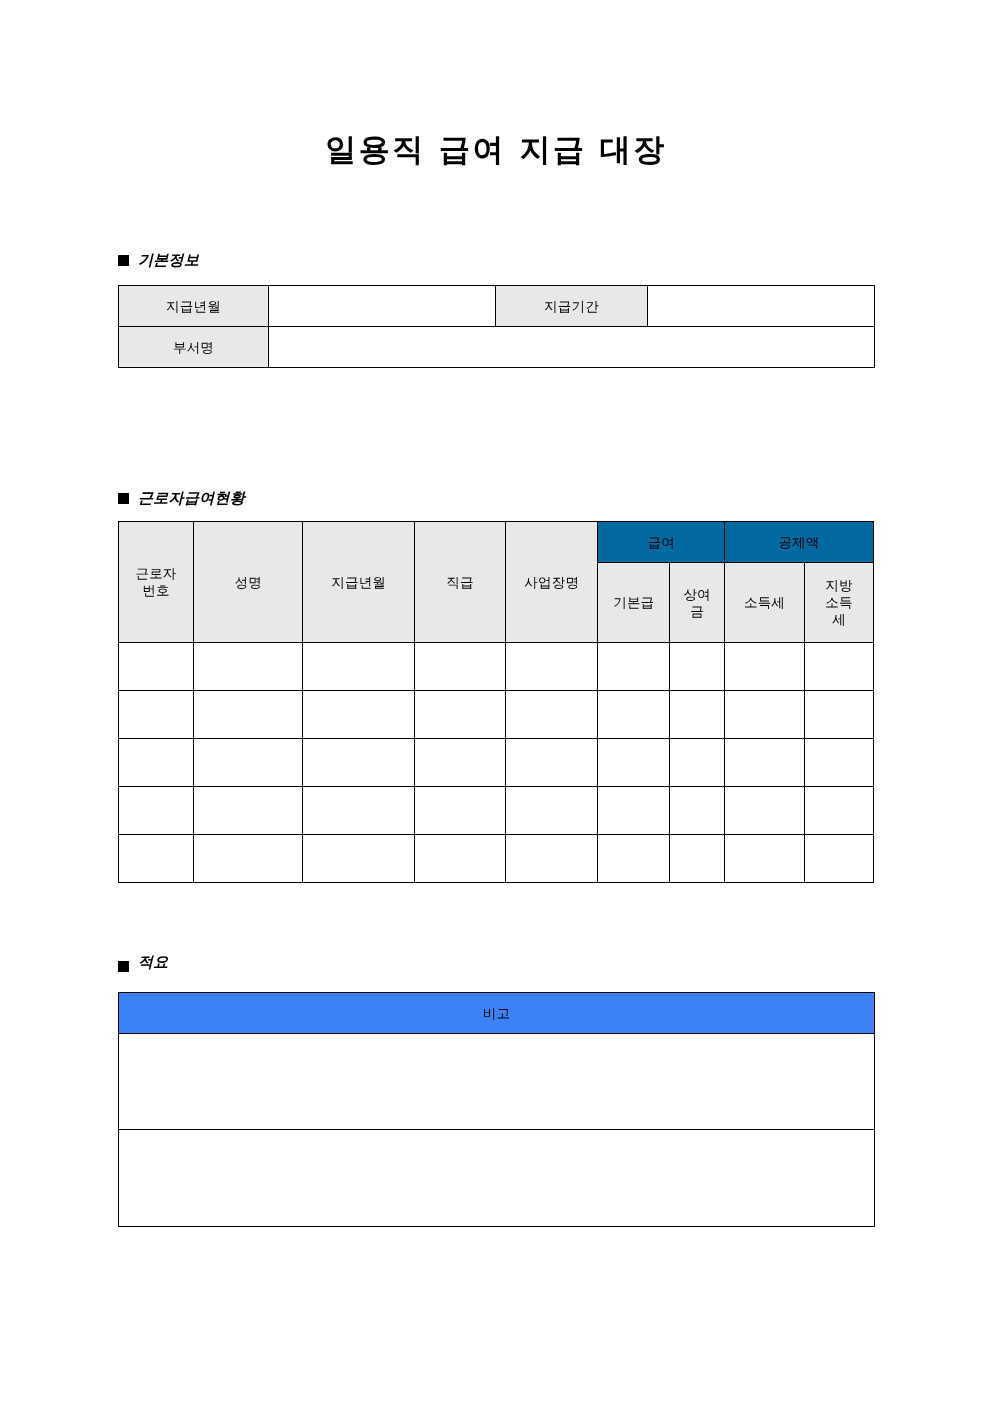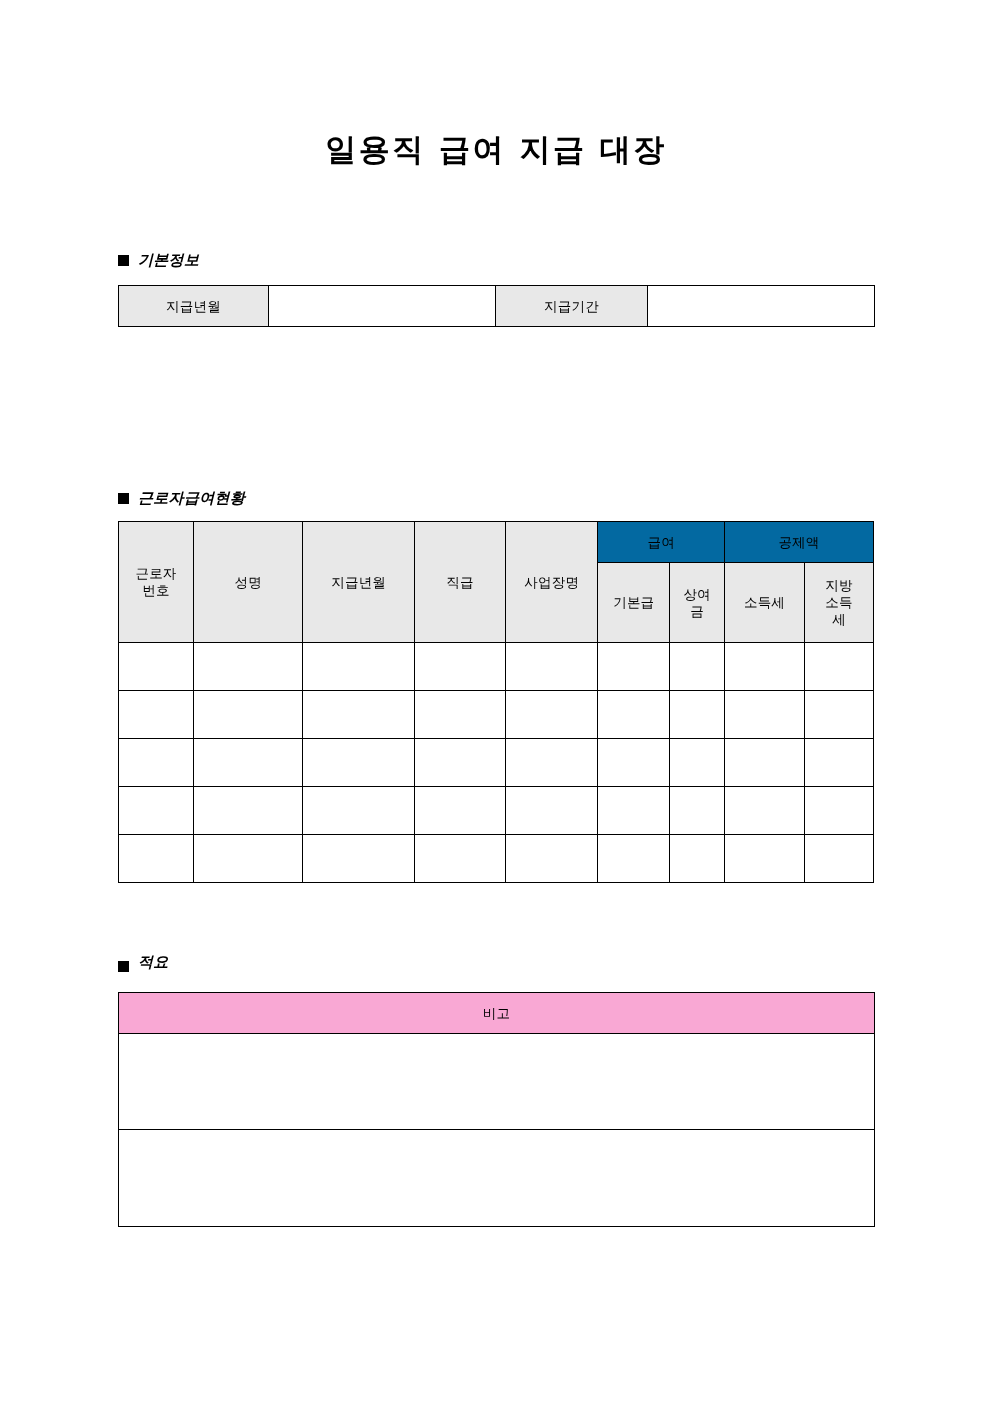--- a/index.html
+++ b/index.html
@@ -109,21 +109,21 @@
   #tbl-roster th.sub   { height: 79px; background: #e8e8e8; }
   #tbl-roster th.span2 { height: 119px; background: #e8e8e8; }
   #tbl-roster td.data  { height: 47px; background: #ffffff; }
 
   
   #tbl-remark {
     left: 118px;
     top: 992px;
     width: 756px;
   }
-  #tbl-remark th.rhead { height: 40px; background: #f9a8d4; margin-top: 40px; }
+  #tbl-remark th.rhead { height: 40px; background: #3b82f6; margin-top: 40px; }
   #tbl-remark td.rbody-tall  { height: 95px; background: #ffffff; }
   #tbl-remark td.rbody-tall2 { height: 96px; background: #ffffff; }
 </style>
 </head>
 <body>
 
 <div class="page">
 
   <div class="doc-title">일용직 급여 지급 대장</div>
 
@@ -138,20 +138,24 @@
       <col style="width:227px">
       <col style="width:152px">
       <col style="width:227px">
     </colgroup>
     <tbody>
       <tr>
         <td class="lbl">지급년월</td>
         <td class="val"></td>
         <td class="lbl">지급기간</td>
         <td class="val"></td>
+      </tr>
+      <tr>
+        <td class="lbl">부서명</td>
+        <td class="val" colspan="3"></td>
       </tr>
     </tbody>
   </table>
 
   <div class="section-head" id="sec-roster">
     <span class="bullet"></span>
     <span>근로자급여현황</span>
   </div>
 
   <table class="grid" id="tbl-roster">

